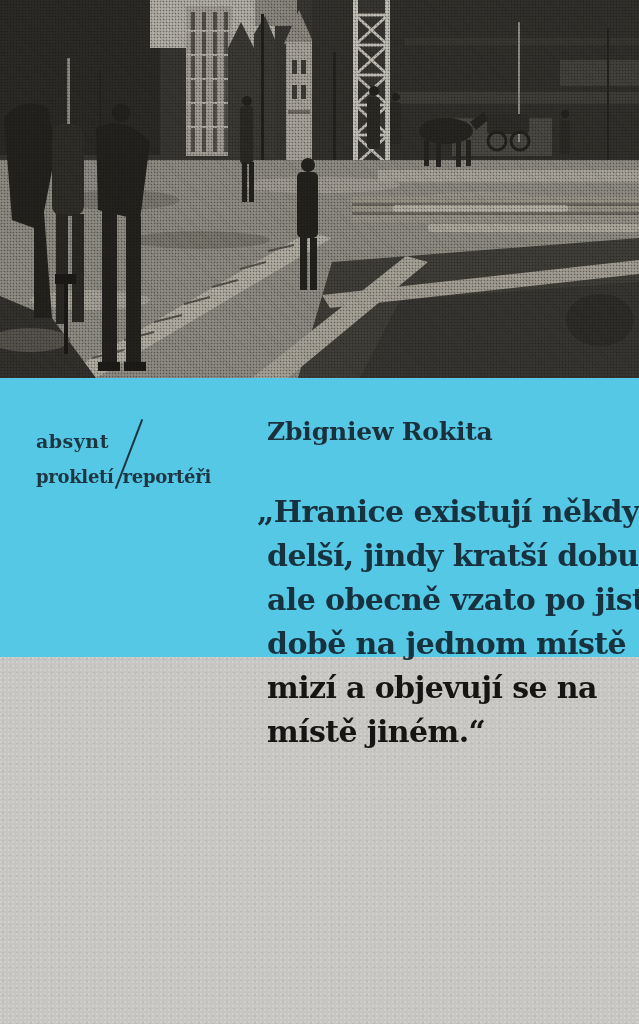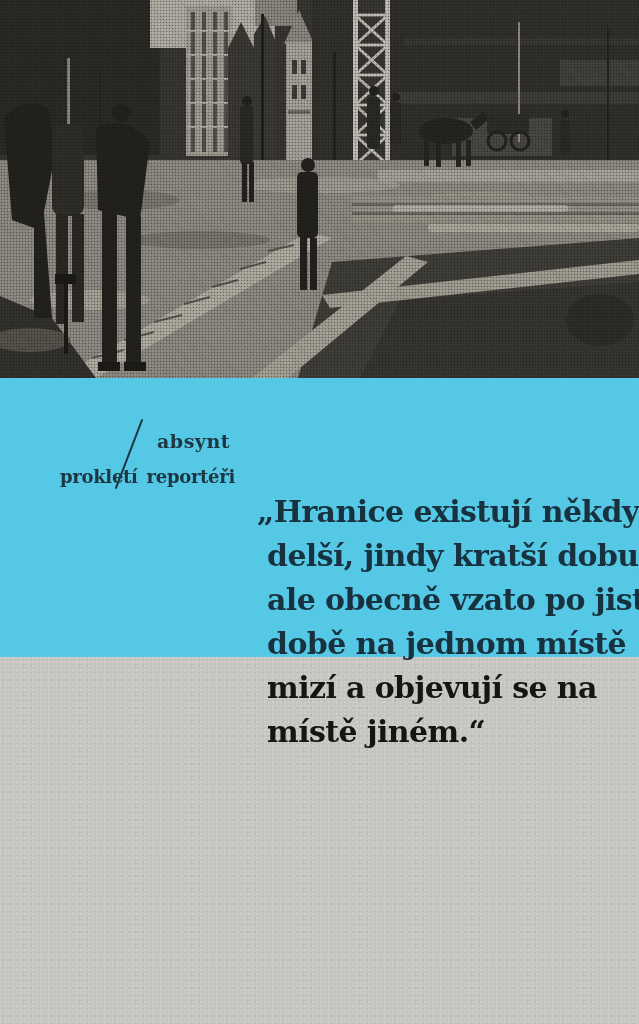--- a/index.html
+++ b/index.html
@@ -21,21 +21,21 @@
   
   .band-blue{position:absolute;left:0;top:378px;width:639px;height:279px;}
   .band-gray{
     position:absolute;left:0;top:657px;width:639px;height:367px;
     background-image:
       radial-gradient(circle at 1px 1px, rgba(255,255,255,.30) .5px, transparent 1px),
       radial-gradient(circle at 3px 2px, rgba(88,86,82,.14) .5px, transparent 1.2px);
     background-size:4px 4px,7px 7px;
   }
   
-  .logo{position:absolute;left:60px;top:432px;width:170px;text-align:right;line-height:1;}
+  .logo{position:absolute;left:36px;top:432px;width:170px;text-align:left;line-height:1;}
   .logo .name{font-size:19px;font-weight:700;letter-spacing:.5px;}
   .logo .series{font-size:18px;font-weight:700;margin-top:17px;letter-spacing:-.3px;white-space:nowrap;}
   .logo .series .gap{display:inline-block;width:9px;}
   .logo-slash{
     position:absolute;left:128px;top:417px;width:2px;height:74px;
     transform:rotate(21deg);transform-origin:50% 50%;
   }
   
   .author{position:absolute;left:267px;top:417px;font-size:25px;font-weight:700;letter-spacing:-.2px;}
   
@@ -194,20 +194,21 @@
   <div class="band-gray" style="background-color:#c6c5c2;"></div>
 
   <div class="logo" style="color:#1e3642;">
     <div class="name">absynt</div>
     <div class="series">
       <span>prokletí</span><span class="gap"></span><span>reportéři</span>
     </div>
   </div>
   <div class="logo-slash" style="background:#1e3642;"></div>
 
+  <div class="author" style="color:#1c303c;">Zbigniew Rokita</div>
 
   <div class="quote">
     <div class="ql">„Hranice existují někdy</div>
     <div class="ql">delší, jindy kratší dobu,</div>
     <div class="ql">ale obecně vzato po jisté</div>
     <div class="ql">době na jednom místě</div>
     <div class="ql">mizí a objevují se na</div>
     <div class="ql">místě jiném.“</div>
   </div>
 

